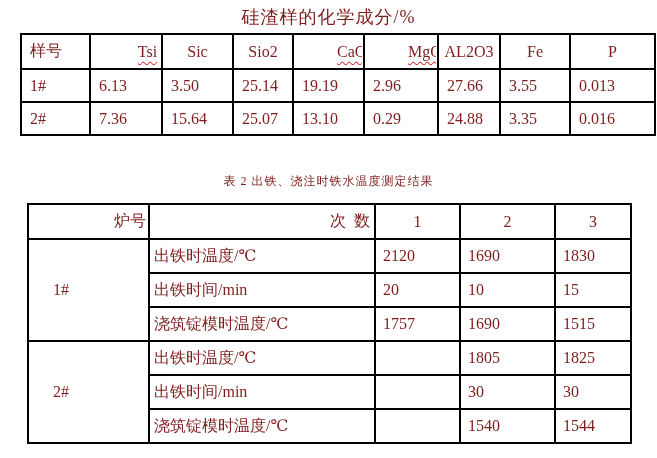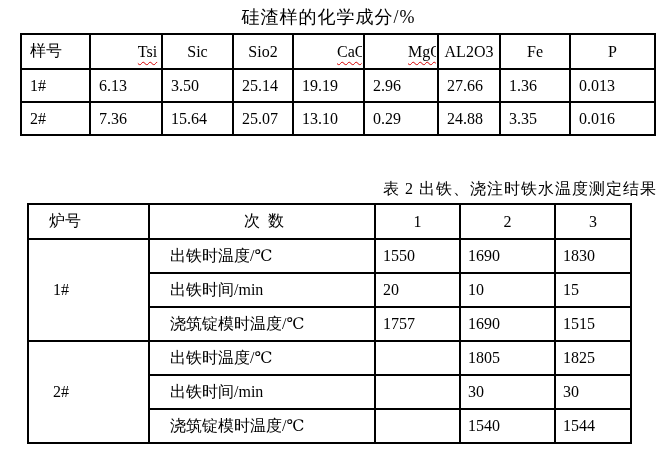--- a/index.html
+++ b/index.html
@@ -1,23 +1,23 @@
 <!DOCTYPE html>
 <html style="--sq: #d40000;"><head>
 <meta charset="utf-8">
 <style>
   html,body { margin:0; padding:0; background:#ffffff; }
   .page {
     position:relative; width:657px; height:458px; background:#ffffff;
-    font-family:"Liberation Serif","DejaVu Serif",serif; color:#000000;
+    font-family:"Liberation Serif","DejaVu Serif",serif; color:#7f1d1d;
     overflow:hidden;
   }
   .doc-title { position:absolute; left:0; width:657px; text-align:center; }
   #t1-title { top:5px;  font-size:18px; letter-spacing:1px; }
-  #t2-title { top:179px; font-size:16px; letter-spacing:1px;text-align:right; }
+  #t2-title { top:173px; font-size:12px; letter-spacing:1px; }
 
   table { position:absolute; border-collapse:collapse; table-layout:fixed; background:#ffffff; }
   th, td {
     border:2px solid #000000; font-weight:normal; font-size:16px;
     vertical-align:middle; text-align:left; padding:0 2px 0 8px;
     white-space:nowrap; overflow:hidden;
   }
 
   
   #table1 { left:20px; top:33px; width:634px; }
@@ -33,25 +33,25 @@
     text-decoration-color:var(--sq,#d40000);
     text-decoration-thickness:1px;
     text-underline-offset:4px;
     margin-left:43px;
   }
 
   
   #table2 { left:27px; top:203px; width:603px; }
   #table2 tr.hdr  { height:35px; }
   #table2 tr.data { height:34px; }
-  #table2 th.corner { text-align:left; padding-left:20px; }
-  #table2 th.times  { text-align:center; letter-spacing:2px; }
+  #table2 th.corner { text-align:right; padding-left:20px; }
+  #table2 th.times  { text-align:right; letter-spacing:2px; }
   #table2 th.trial  { text-align:center; padding:0; }
   td.furnace { text-align:left; padding-left:24px; }
-  td.mlabel  { padding-left:20px; }
+  td.mlabel  { padding-left:4px; }
   td.val     { padding-left:7px; }
 </style>
 </head>
 <body style="background: rgb(255, 255, 255);">
 
 <div class="page">
 
   <div class="doc-title" id="t1-title">硅渣样的化学成分/%</div>
 
   <table id="table1">
@@ -79,21 +79,21 @@
       <th>P</th>
     </tr>
     <tr class="data">
       <td>1#</td>
       <td>6.13</td>
       <td>3.50</td>
       <td>25.14</td>
       <td>19.19</td>
       <td>2.96</td>
       <td>27.66</td>
-      <td>1.36</td>
+      <td>3.55</td>
       <td>0.013</td>
     </tr>
     <tr class="data">
       <td>2#</td>
       <td>7.36</td>
       <td>15.64</td>
       <td>25.07</td>
       <td>13.10</td>
       <td>0.29</td>
       <td>24.88</td>
@@ -118,21 +118,21 @@
       <th class="corner">炉号</th>
       <th class="times">次 数</th>
       <th class="trial">1</th>
       <th class="trial">2</th>
       <th class="trial">3</th>
     </tr>
 
     <tr class="data">
       <td class="furnace" rowspan="3">1#</td>
       <td class="mlabel">出铁时温度/℃</td>
-      <td class="val">1550</td>
+      <td class="val">2120</td>
       <td class="val">1690</td>
       <td class="val">1830</td>
     </tr>
     <tr class="data">
       <td class="mlabel">出铁时间/min</td>
       <td class="val">20</td>
       <td class="val">10</td>
       <td class="val">15</td>
     </tr>
     <tr class="data">

